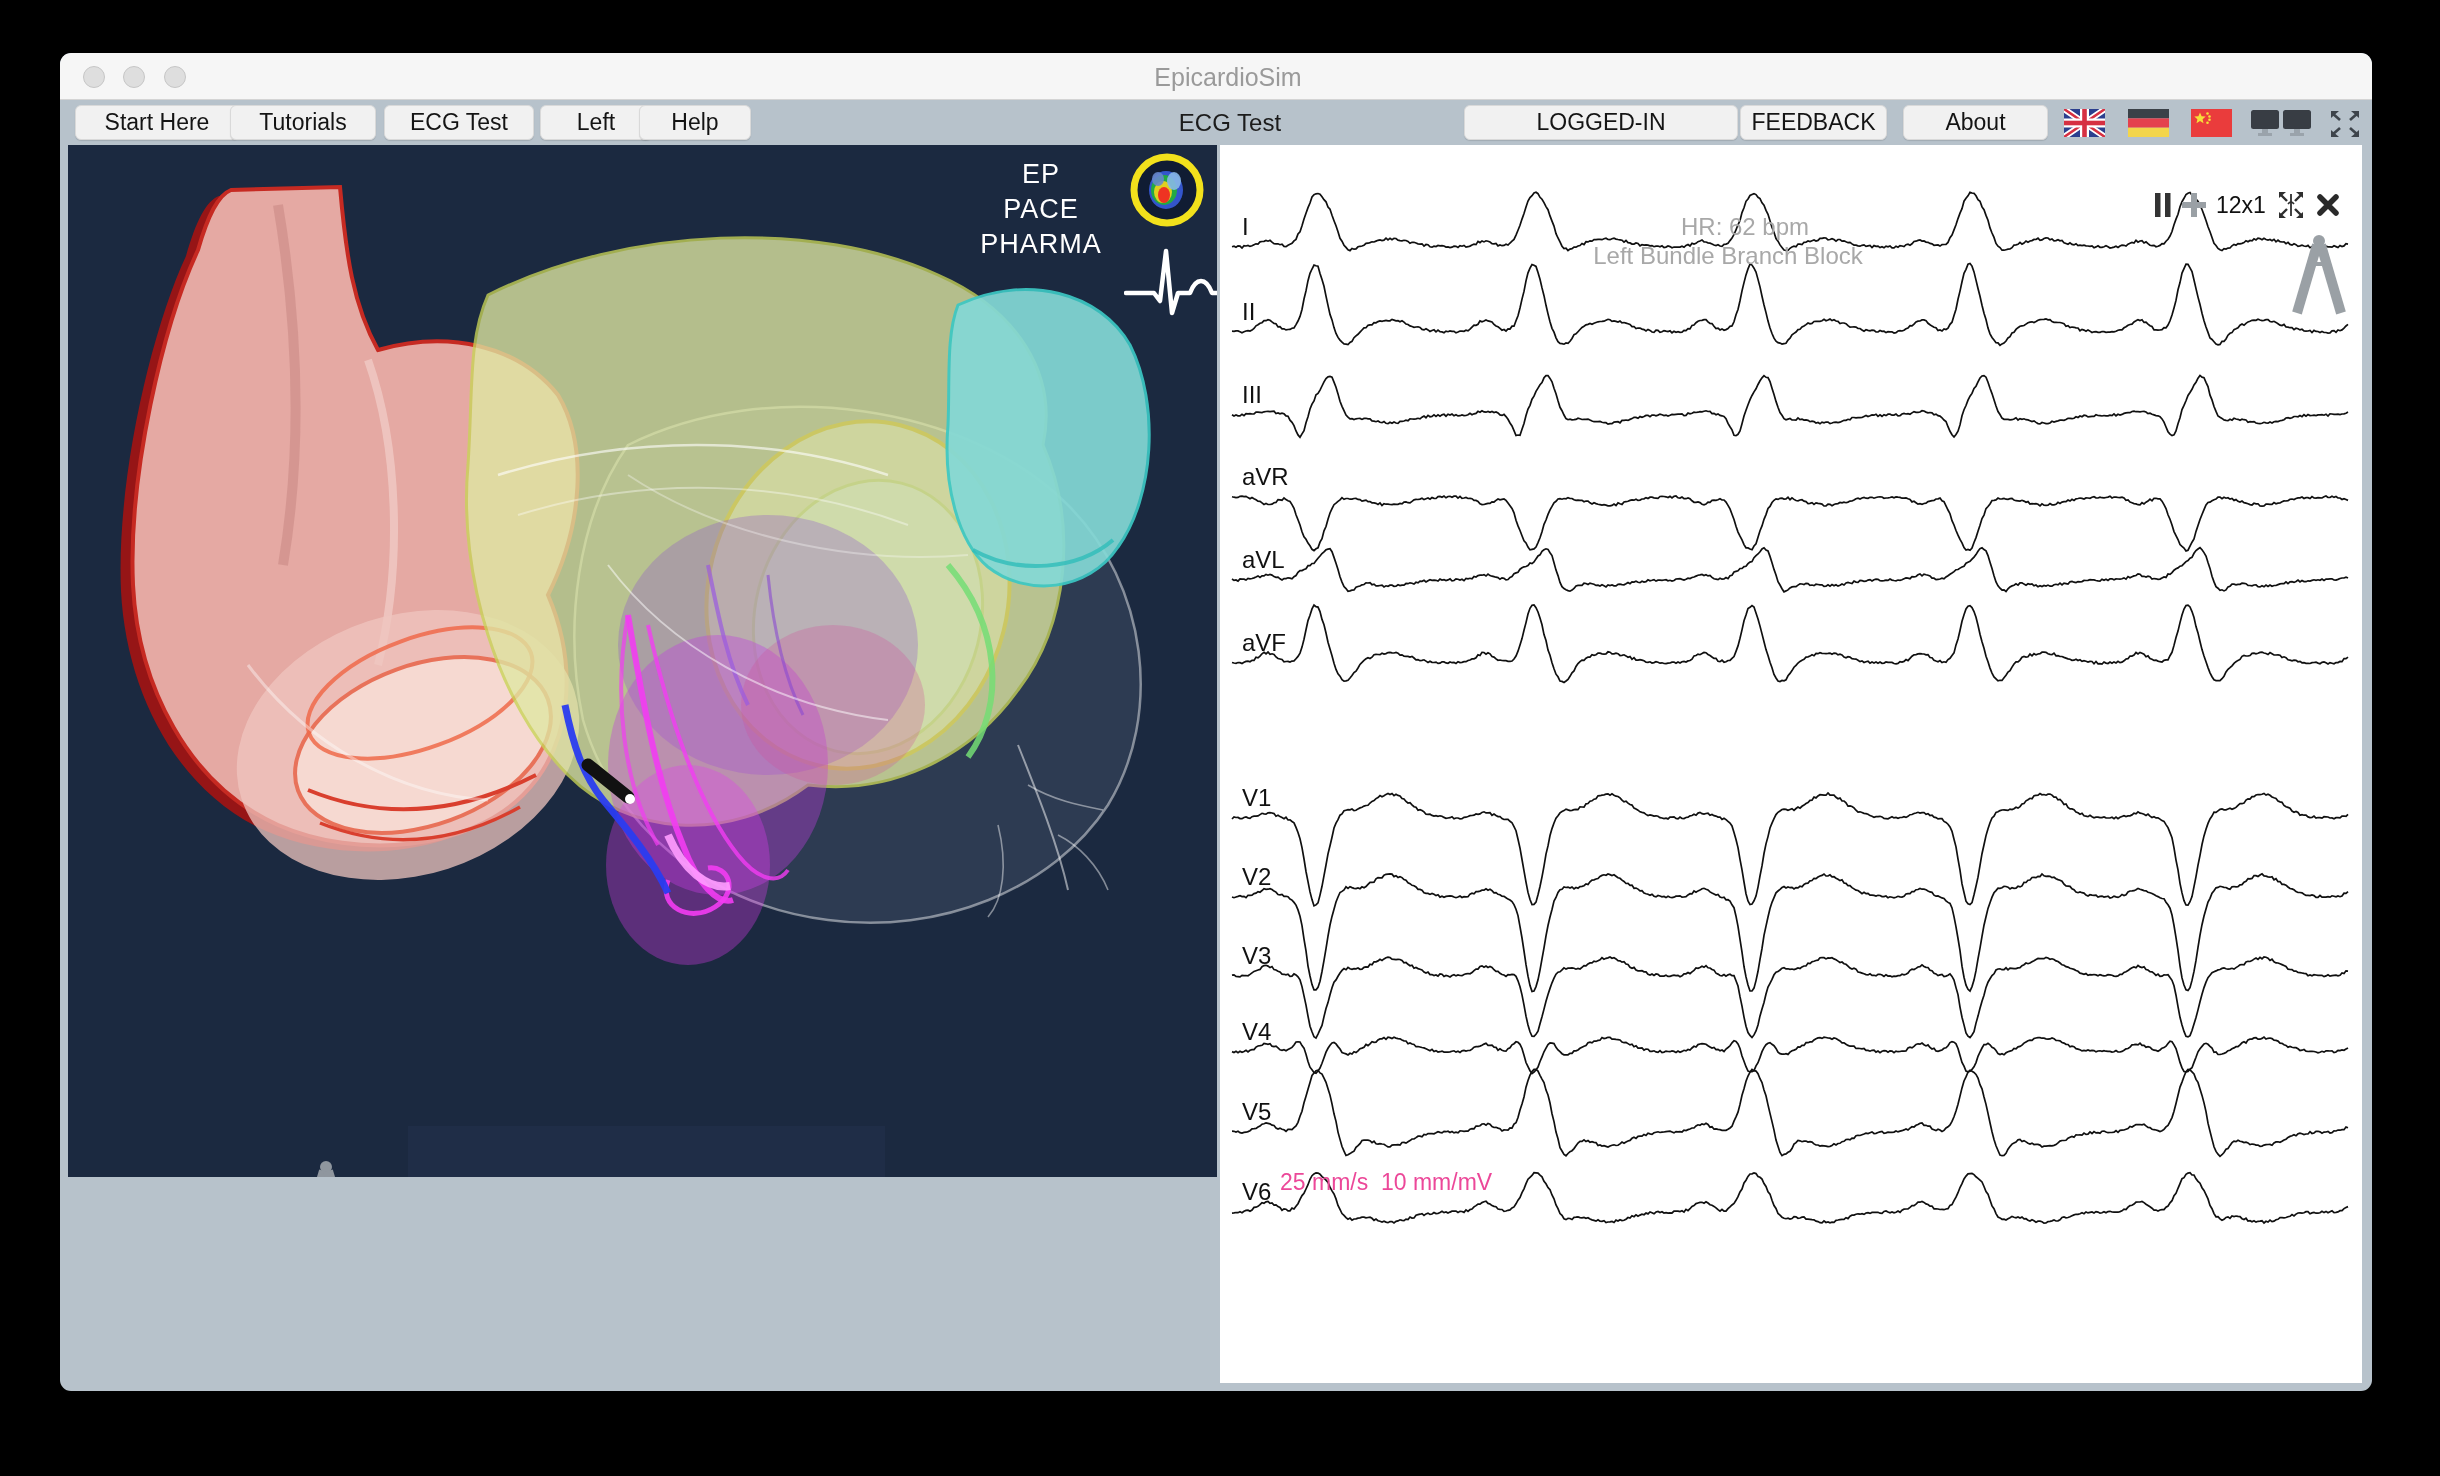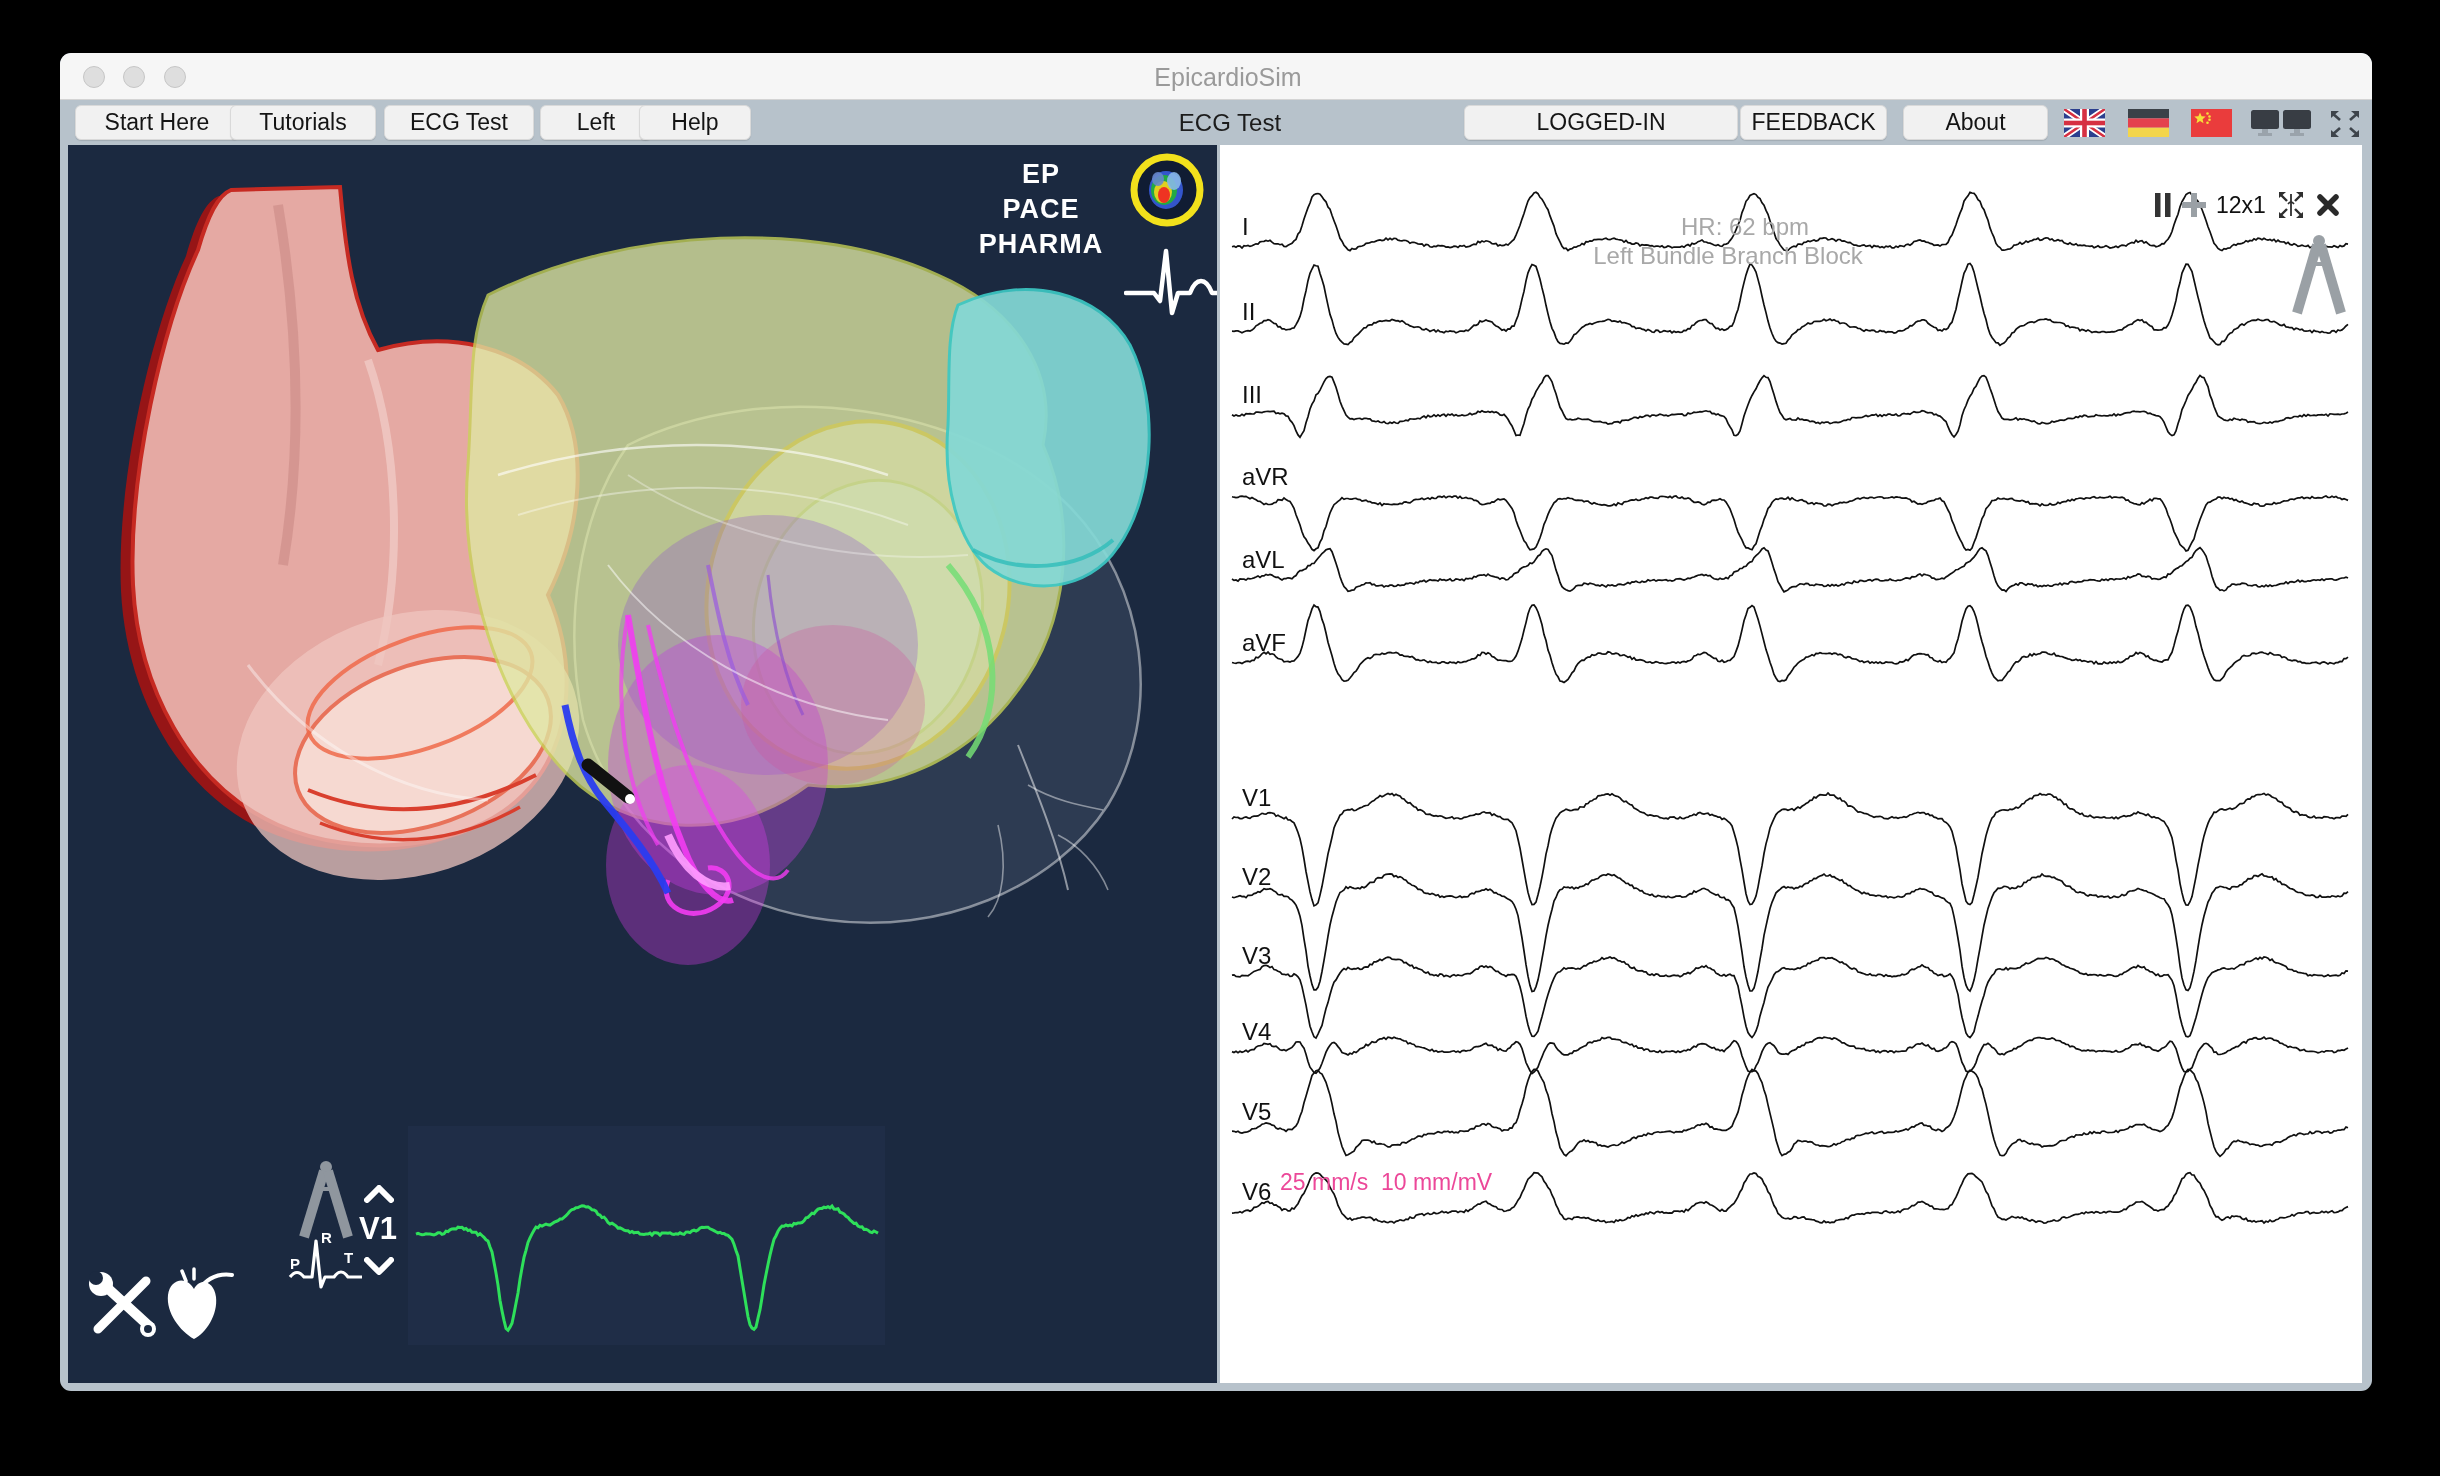--- a/index.html
+++ b/index.html
@@ -16,21 +16,21 @@
     text-align:center;color:#9a9a9a;font-size:25px;padding-left:24px;}
   
   .menubar{position:absolute;left:0;top:48px;width:100%;height:44px;background:#b7c2cb;}
   .btn{position:absolute;top:4px;height:35px;background:#f1f1f1;border:1px solid #d9d9d9;
     border-radius:6px;font-size:23px;color:#141414;display:flex;align-items:center;
     justify-content:center;box-shadow:0 1px 1px rgba(0,0,0,.12);cursor:default;}
   .menu-center{position:absolute;left:1060px;top:4px;width:220px;height:35px;line-height:35px;
     text-align:center;font-size:24px;color:#1c1c1c;}
   .flag{position:absolute;top:8px;width:41px;height:28px;}
   
-  .left-panel{position:absolute;left:8px;top:92px;width:1149px;height:1238px;background:#1b2940;overflow:hidden;font-weight:bold;}
+  .left-panel{position:absolute;left:8px;top:92px;width:1149px;height:1032px;background:#1b2940;overflow:hidden;}
   .right-panel{position:absolute;left:1160px;top:92px;width:1142px;height:1238px;background:#ffffff;overflow:hidden;}
   .mode-lines{position:absolute;left:878px;top:12px;width:190px;text-align:center;color:#ffffff;
     font-size:27px;line-height:35px;letter-spacing:1px;}
   .heart-circle{position:absolute;left:1060px;top:6px;width:78px;height:78px;}
   .ecg-mini-icon{position:absolute;left:1056px;top:96px;}
   .strip{position:absolute;left:340px;top:981px;width:477px;height:219px;background:#1f2d47;}
   .gray-text{color:#a8a8a8;position:absolute;text-align:center;font-size:24px;}
   .scale-text{position:absolute;left:60px;top:1024px;font-size:23px;color:#ec4899;white-space:pre;}
   .ecg-controls{position:absolute;left:934px;top:44px;height:32px;display:flex;align-items:center;gap:9px;}
   .layout-label{font-size:23px;color:#101010;}

